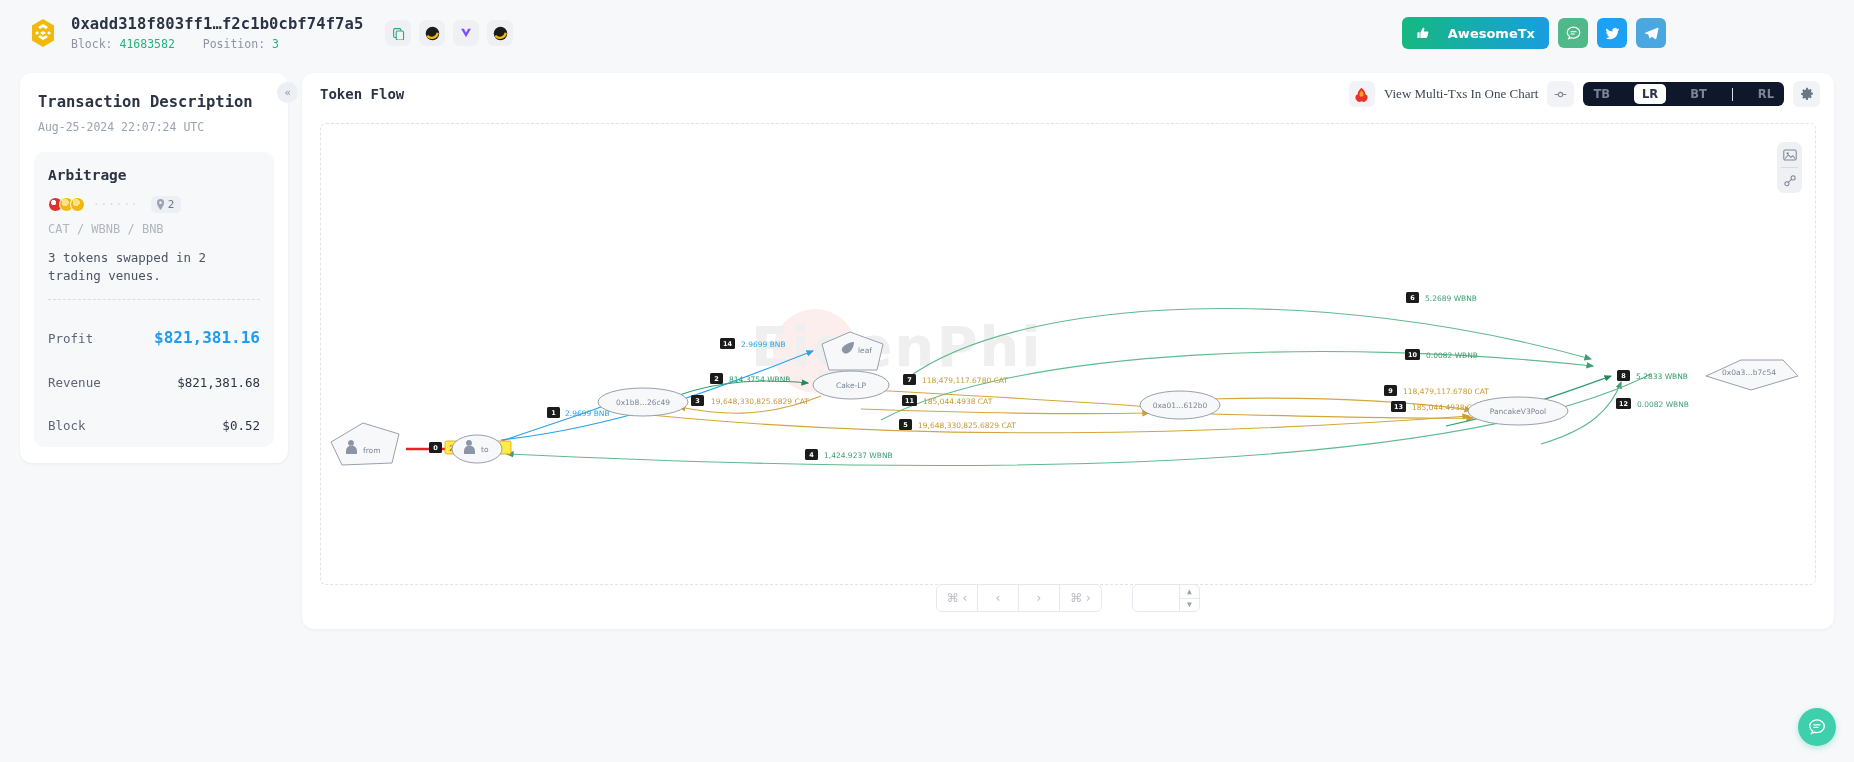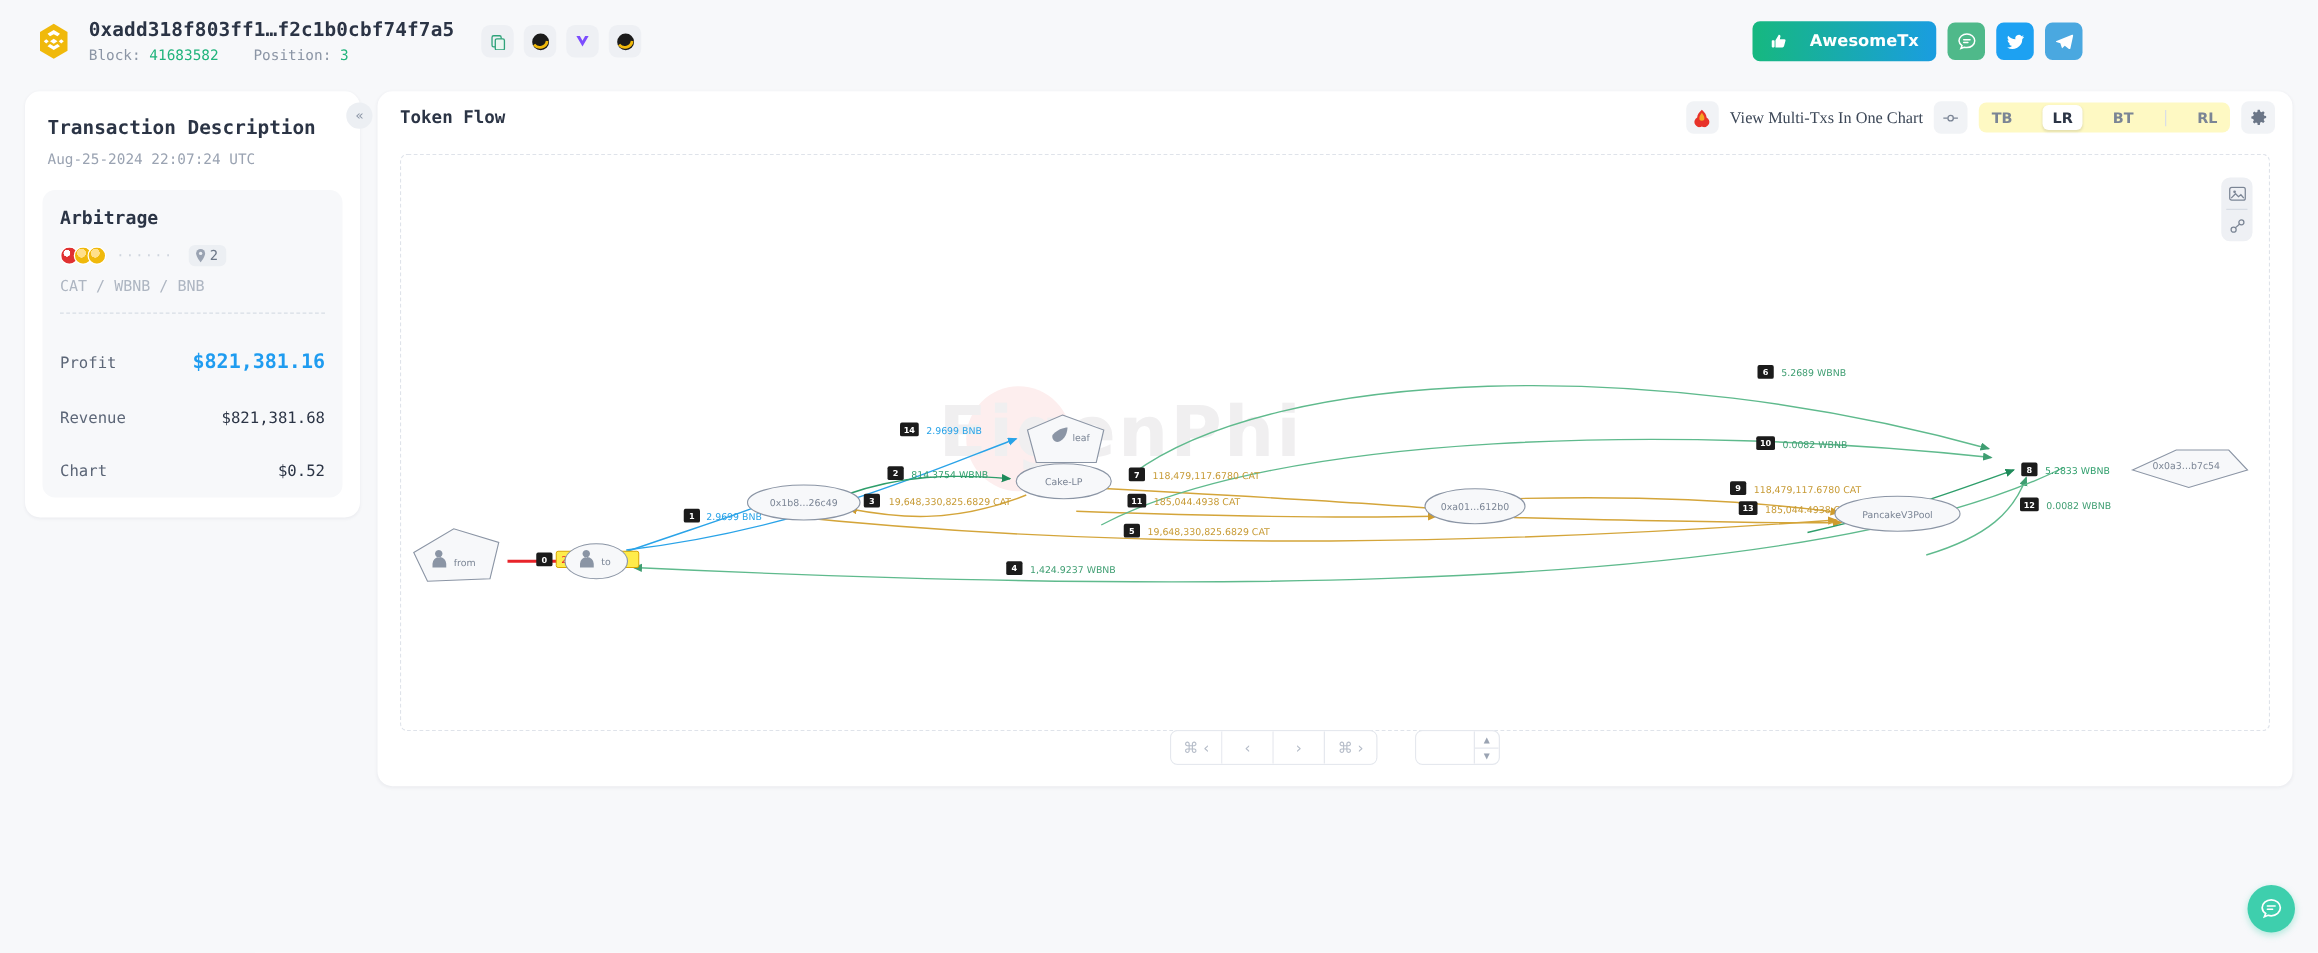--- a/index.html
+++ b/index.html
@@ -101,21 +101,21 @@
   .multitx-icon {
     width: 26px; height: 26px; border-radius: 6px; background: #f1f3f6;
     display: flex; align-items: center; justify-content: center;
   }
   .multitx-label { font-size: 13px; color: #3c4757; font-family: Liberation Serif, serif; cursor: pointer; }
   .icon-sq {
     width: 27px; height: 26px; border-radius: 6px; background: #f1f3f6;
     display: flex; align-items: center; justify-content: center; cursor: pointer;
   }
   .dir-group {
-    display: flex; align-items: center; background: #fef9c3; border-radius: 6px;
+    display: flex; align-items: center; background: #0f172a; border-radius: 6px;
     padding: 2px; gap: 16px;
   }
   .dir-btn {
     padding: 3px 8px; font-size: 11.5px; color: #7b8595; border-radius: 5px; cursor: pointer;
     font-family: "DejaVu Sans", "Liberation Sans", sans-serif; font-weight: 600;
   }
   .dir-btn.active { background: #fff; color: #2b3445; box-shadow: 0 1px 2px rgba(0,0,0,.10); }
   .dir-sep { width: 1px; height: 13px; background: #d9dee6; margin: 0 1px; }
 
   .canvas-wrap {
@@ -267,33 +267,34 @@
       <span class="venue-badge">
         <svg width="9" height="11" viewBox="0 0 10 12">
             <path d="M5 0a4 4 0 0 0-4 4c0 3 4 8 4 8s4-5 4-8a4 4 0 0 0-4-4Z" fill="#9aa3b2"></path>
             <circle cx="5" cy="4" r="1.5" fill="#eceff3"></circle>
           </svg>
         <span>2</span>
       </span>
     </div>
 
     <div class="tokens-line">CAT / WBNB / BNB</div>
+    <div class="desc-line">3 tokens swapped in 2 trading venues.</div>
 
     <div class="divider"></div>
 
     <div class="kv profit">
       <span class="k">Profit</span>
       <span class="v">$821,381.16</span>
     </div>
     <div class="kv">
       <span class="k">Revenue</span>
       <span class="v">$821,381.68</span>
     </div>
     <div class="kv">
-      <span class="k">Chart</span>
+      <span class="k">Block</span>
       <span class="v">$0.52</span>
     </div>
   </div>
 </div>
 
 <div class="main-panel">
   <div class="mp-header">
     <div class="mp-title">Token Flow</div>
     <div class="mp-tools">
       <div class="multitx">

